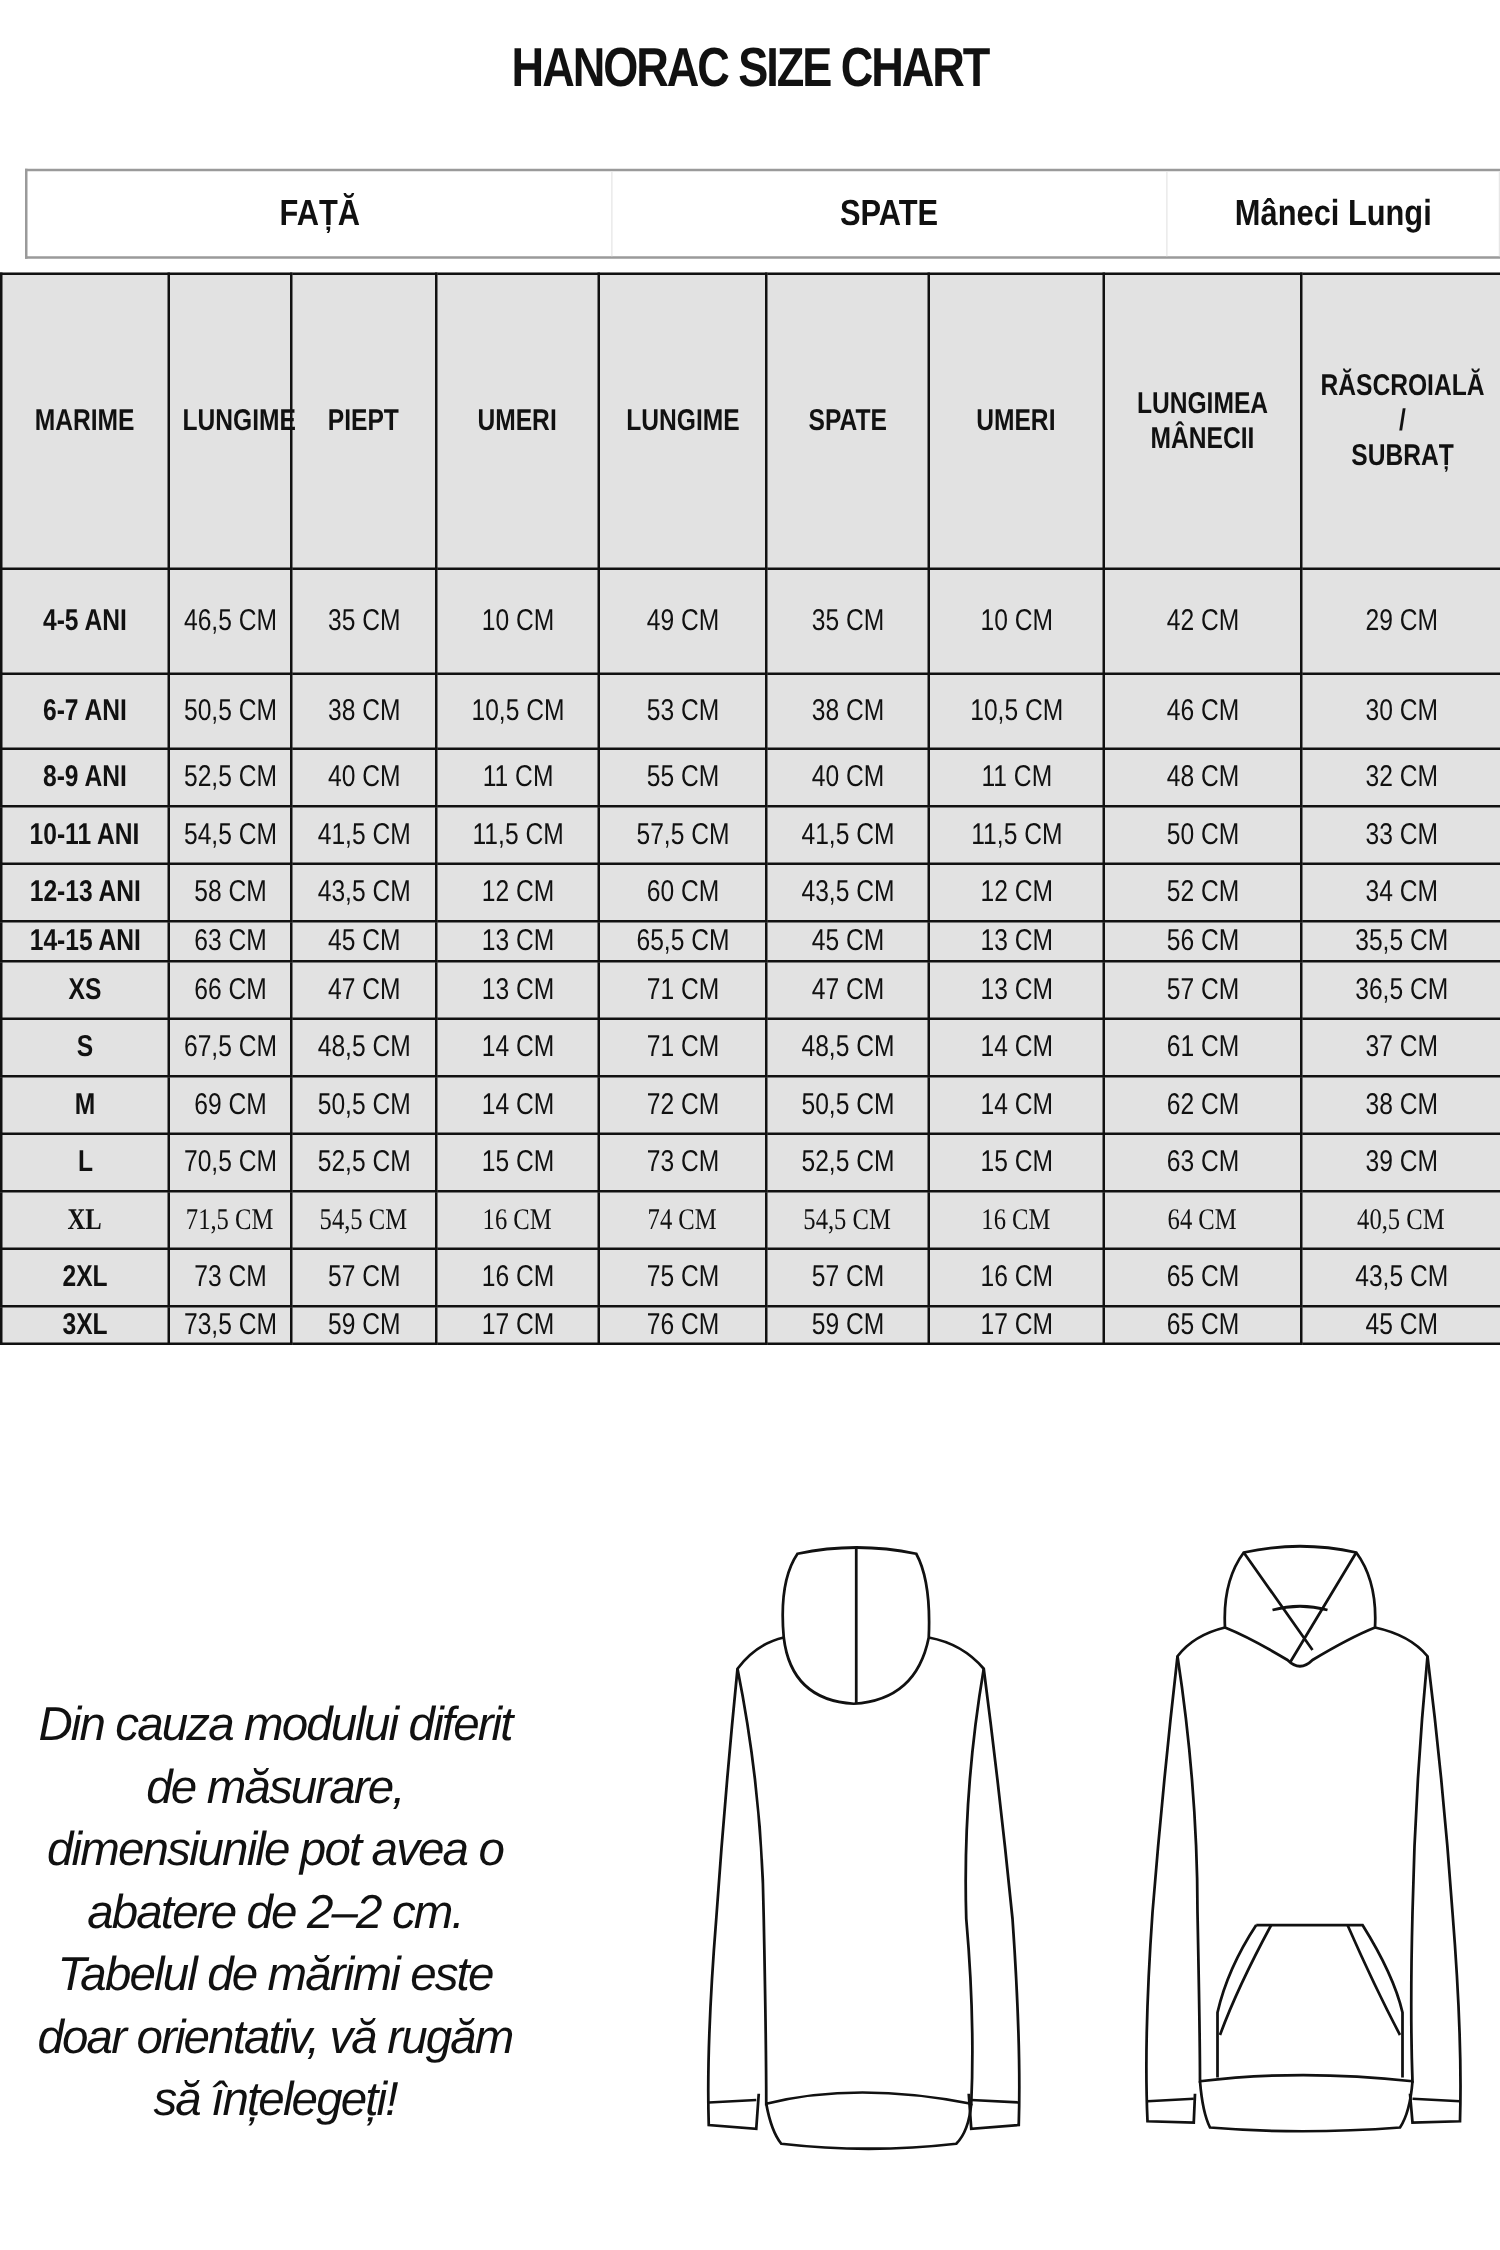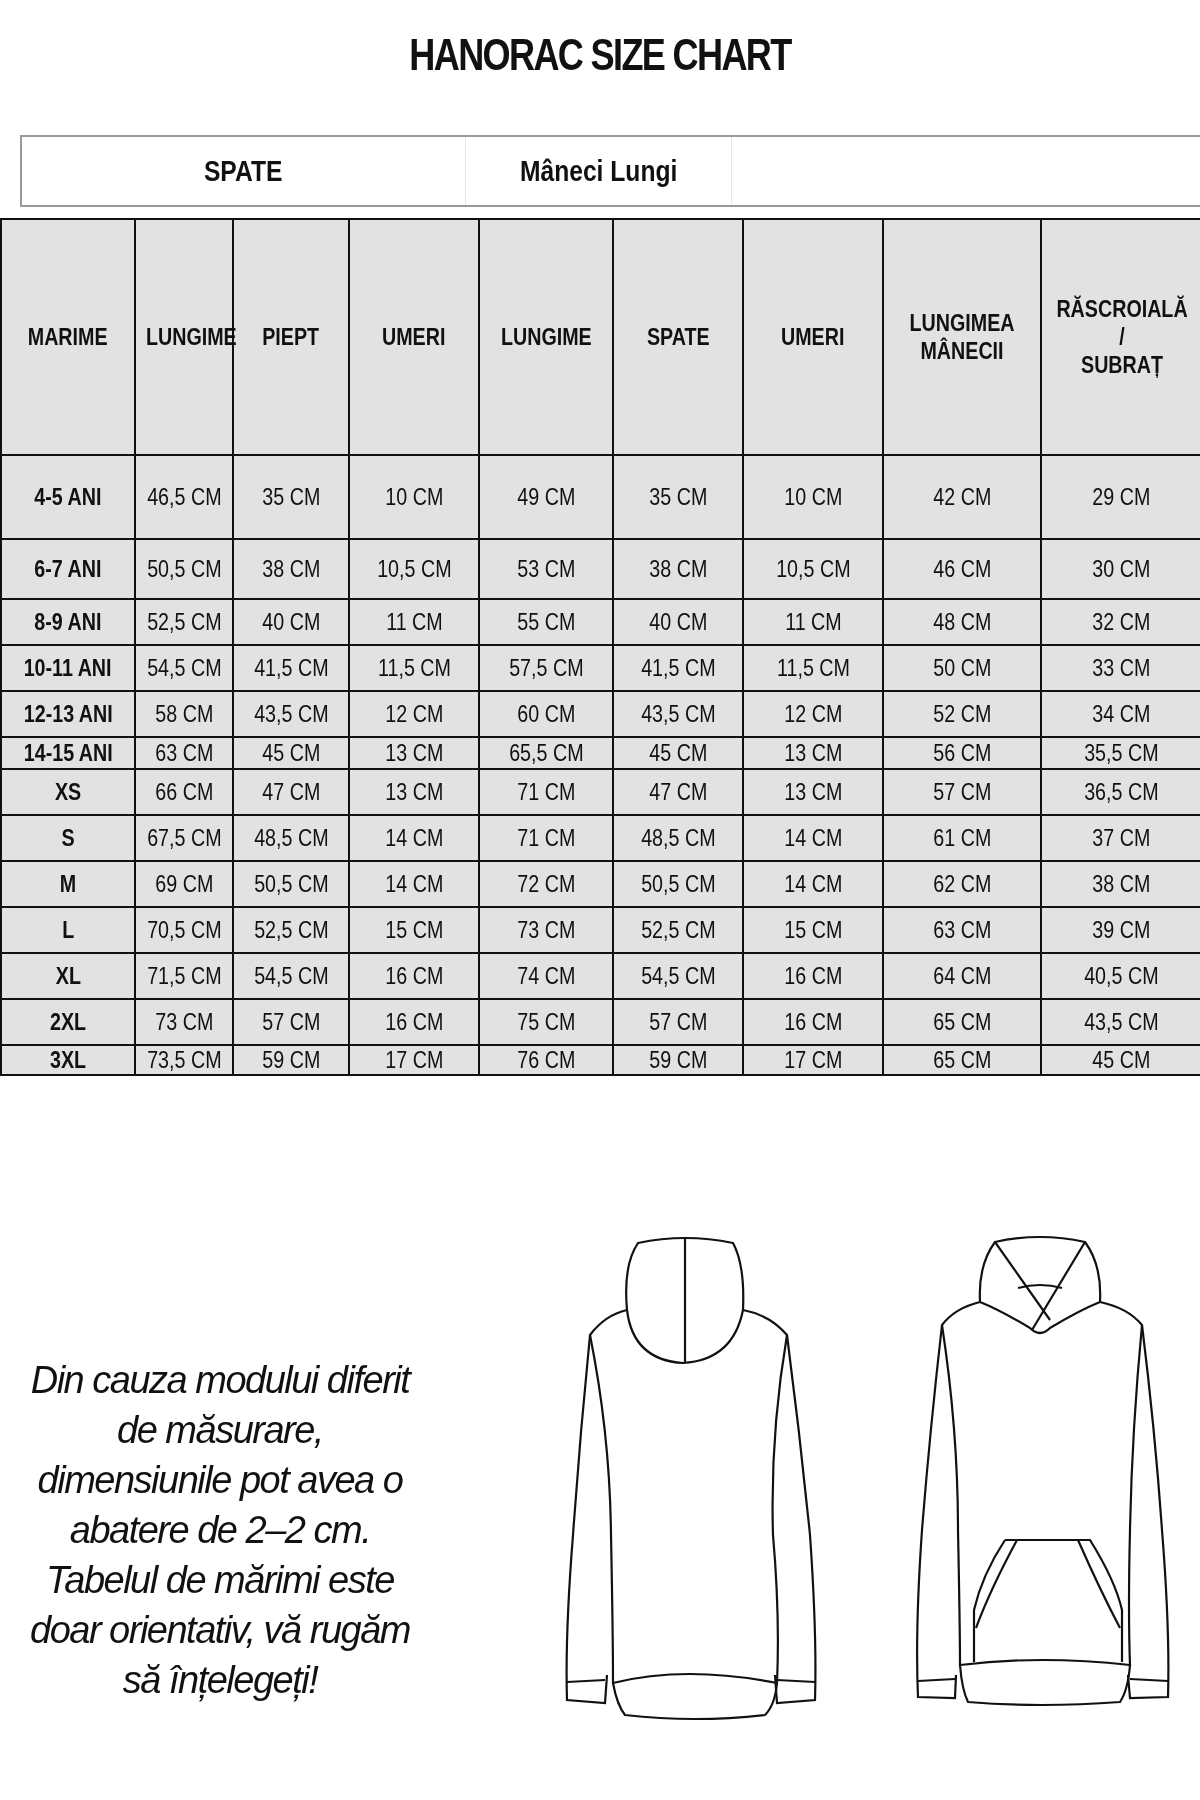--- a/index.html
+++ b/index.html
@@ -25,20 +25,23 @@
   .note { position:absolute; left:30px; top:1355px; width:380px; text-align:center; font-size:38px;
           font-style:italic; line-height:50px; letter-spacing:-1.5px; }
   .hoodie { position:absolute; }
 </style>
 </head>
 <body>
 
 <div class="title">HANORAC SIZE CHART</div>
 
 <div class="group-row">
+  <div class="group-cell" style="width:468px">
+      <span>FAȚĂ</span>
+    </div>
   <div class="group-cell" style="width:444px">
       <span>SPATE</span>
     </div>
   <div class="group-cell regular" style="width:266px">
       <span>Mâneci Lungi</span>
     </div>
 </div>
 
 <table class="sz">
   <colgroup>
@@ -169,21 +172,21 @@
         <td class="size"><span>L</span></td>
         <td><span>70,5 CM</span></td>
         <td><span>52,5 CM</span></td>
         <td><span>15 CM</span></td>
         <td><span>73 CM</span></td>
         <td><span>52,5 CM</span></td>
         <td><span>15 CM</span></td>
         <td><span>63 CM</span></td>
         <td><span>39 CM</span></td>
       </tr>
-      <tr style="height: 46px;">
+      <tr style="height: 46px; font-family: Liberation Serif, serif;">
         <td class="size"><span>XL</span></td>
         <td><span>71,5 CM</span></td>
         <td><span>54,5 CM</span></td>
         <td><span>16 CM</span></td>
         <td><span>74 CM</span></td>
         <td><span>54,5 CM</span></td>
         <td><span>16 CM</span></td>
         <td><span>64 CM</span></td>
         <td><span>40,5 CM</span></td>
       </tr>

